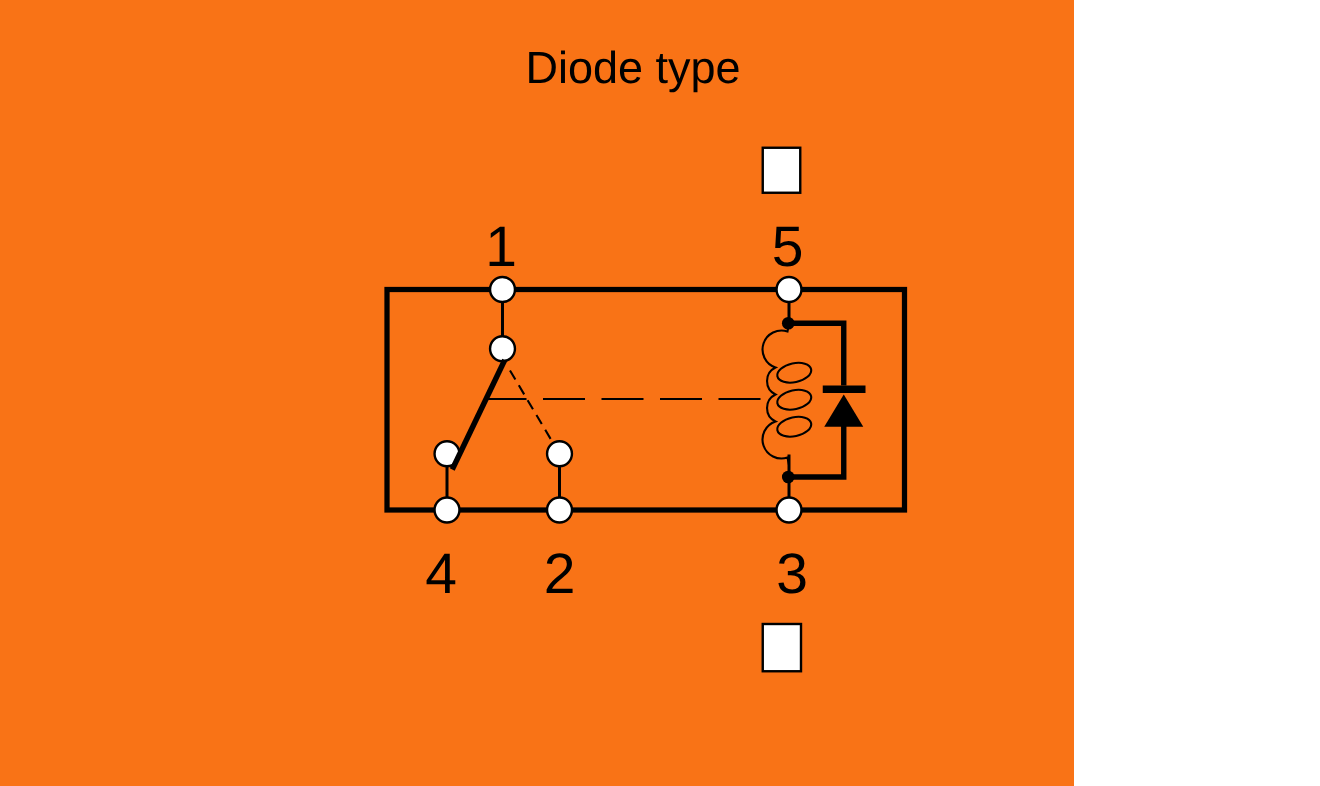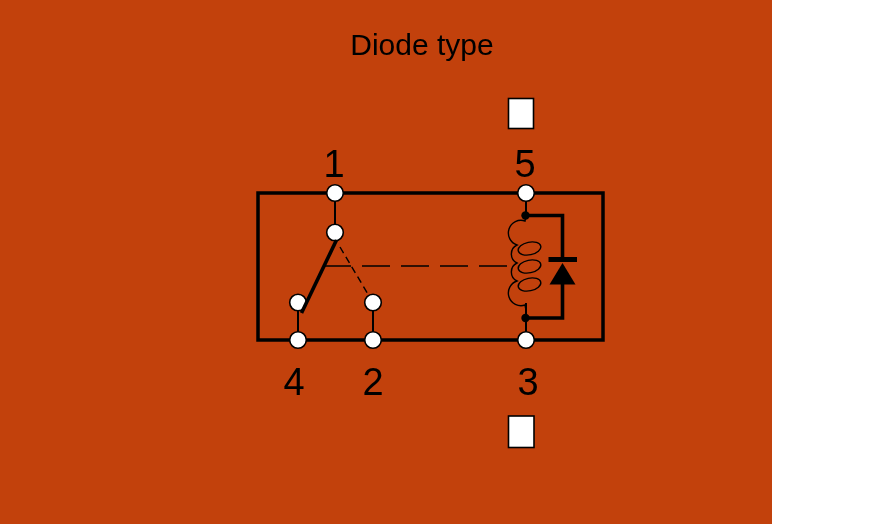--- a/index.html
+++ b/index.html
@@ -3,23 +3,23 @@
 <meta charset="utf-8">
 <style>
   html, body {
     margin: 0;
     padding: 0;
     background: #ffffff;
     font-family: "Liberation Sans", sans-serif;
   }
   #stage {
     position: relative;
-    width: 772px;
+    width: 716px;
     height: 524px;
-    background: #c2410c;
+    background: #f97316;
     overflow: hidden;
   }
   svg text {
     fill: #000000;
     font-family: "Liberation Sans", sans-serif;
   }
   .diagram-title-text {
     font-size: 30px;
   }
   .pin-label-text {

